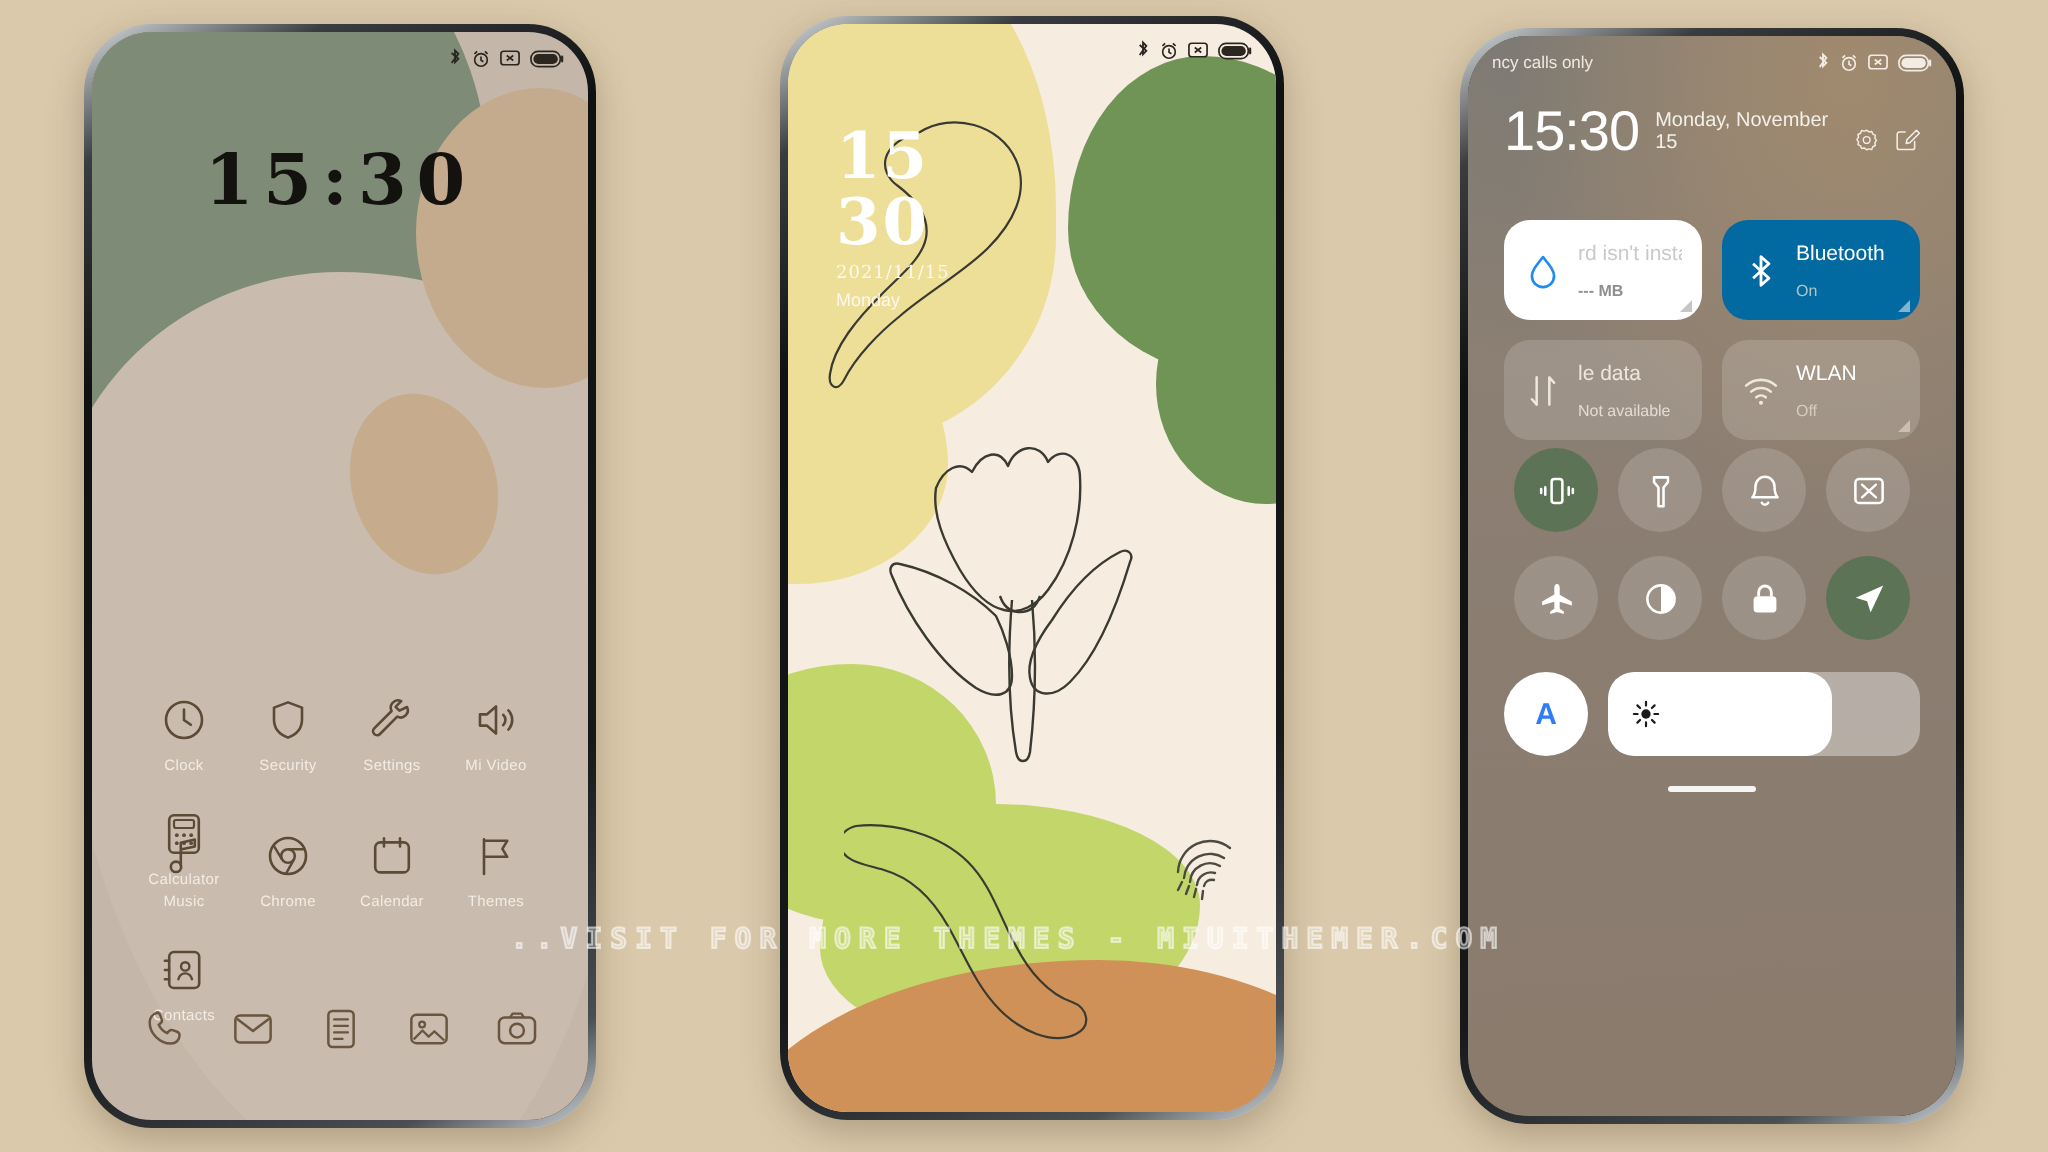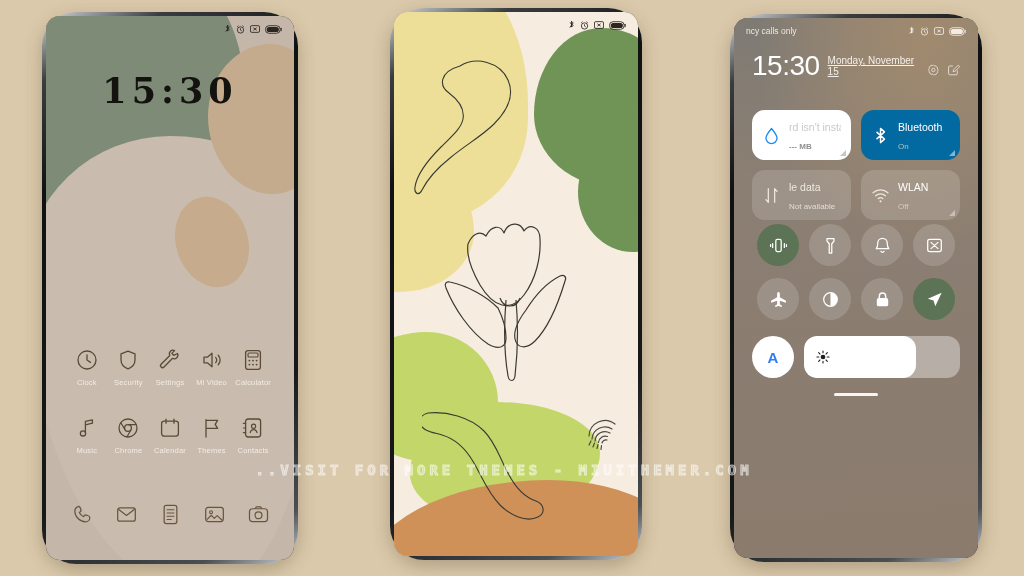--- a/index.html
+++ b/index.html
@@ -13,21 +13,21 @@
   
   .phone {
     position: absolute;
     border-radius: 34px;
     background: linear-gradient(150deg,#d8dde0 0%,#3a3d40 10%,#101113 26%,#16181a 72%,#4a4f53 92%,#cfd4d8 100%);
     padding: 4px;
     box-shadow: 0 6px 18px rgba(60,45,25,.28);
   }
   .phone .inner {
     width: 100%; height: 100%;
-    border-radius: 14px;
+    border-radius: 30px;
     overflow: hidden;
     position: relative;
     background: #222;
   }
   #phone-home { left: 42px;  top: 12px; width: 256px; height: 552px; }
   #phone-lock { left: 390px; top: 8px;  width: 252px; height: 552px; }
   #phone-cc   { left: 730px; top: 14px; width: 252px; height: 548px; }
 
   
   .statusbar {
@@ -72,21 +72,21 @@
     font-size: 35px; font-weight: 700; color: #14120f;
     letter-spacing: 5px;
   }
   #home-clock .d {
     font-family: "DejaVu Serif", serif;
     font-size: 10px; color: #1a1712; margin-top: 4px; letter-spacing: .5px;
   }
 
   .app-grid {
     position: absolute; left: 0; right: 0;
-    display: grid; grid-template-columns: repeat(5,1fr);
+    display: grid; grid-template-columns: repeat(4,1fr);
     row-gap: 18px; padding: 0 20px; z-index: 8;
   }
   #grid-row1 { top: 332px; }
   .app { display: flex; flex-direction: column; align-items: center; gap: 6px; }
   .app .ic { width: 24px; height: 24px; }
   .app .ic svg { width: 100%; height: 100%; display: block; }
   .app .lbl { font-size: 7.5px; color: #f3ece4; letter-spacing: .2px; }
 
   .dock {
     position: absolute; left: 0; right: 0; bottom: 34px;
@@ -146,21 +146,21 @@
   #cc-bg {
     position: absolute; inset: 0;
     background:
       radial-gradient(120% 70% at 78% 4%, #a08a6f 0%, rgba(160,138,111,0) 58%),
       radial-gradient(90% 50% at 10% 0%, #7d7a74 0%, rgba(125,122,116,0) 60%),
       linear-gradient(176deg,#8d8174 0%,#8b7e72 38%,#8a7b6d 100%);
   }
   #cc-header { position: absolute; top: 34px; left: 18px; right: 18px; z-index: 8; }
   #cc-time-row { display: flex; align-items: flex-end; gap: 8px; }
   #cc-time { font-size: 28px; color: #fff; font-weight: 300; line-height: 1; letter-spacing: -.5px; }
-  #cc-date { font-size: 10px; color: #f4efe9; padding-bottom: 3px; text-decoration: underline; }
+  #cc-date { font-size: 10px; color: #f4efe9; padding-bottom: 3px; }
   .cc-hicon { width: 14px; height: 14px; margin-bottom: 3px; }
   .cc-hicon svg { width: 100%; height: 100%; display: block; }
 
   #cc-tiles {
     position: absolute; top: 92px; left: 18px; right: 18px; z-index: 8;
     display: grid; grid-template-columns: 1fr 1fr; gap: 10px;
   }
   .tile {
     height: 50px; border-radius: 13px;
     display: flex; align-items: center; gap: 8px;
@@ -491,20 +491,26 @@
         <span>
             <svg width="17" height="9" viewBox="0 0 22 11">
               <rect x=".6" y=".6" width="19" height="9.8" rx="4.6" fill="none" stroke="#2b2620" stroke-width="1.1"></rect>
               <rect x="2.2" y="2.2" width="15.8" height="6.6" rx="3.3" fill="#2b2620"></rect>
               <path d="M20.8 4v3" stroke="#2b2620" stroke-width="1.4" stroke-linecap="round"></path>
             </svg>
           </span>
       </div>
     </div>
 
+    <div id="lock-clock">
+      <div class="h">15</div>
+      <div class="m">30</div>
+      <div class="dt">2021/11/15</div>
+      <div class="dy">Monday</div>
+    </div>
   </div>
 </div>
 
 <div class="phone" id="phone-cc">
   <div class="inner">
     <div id="cc-bg"></div>
 
     <div class="statusbar">
       <div class="sb-left" style="color:#efe8e0;">ncy calls only</div>
       <div class="sb-icons">

